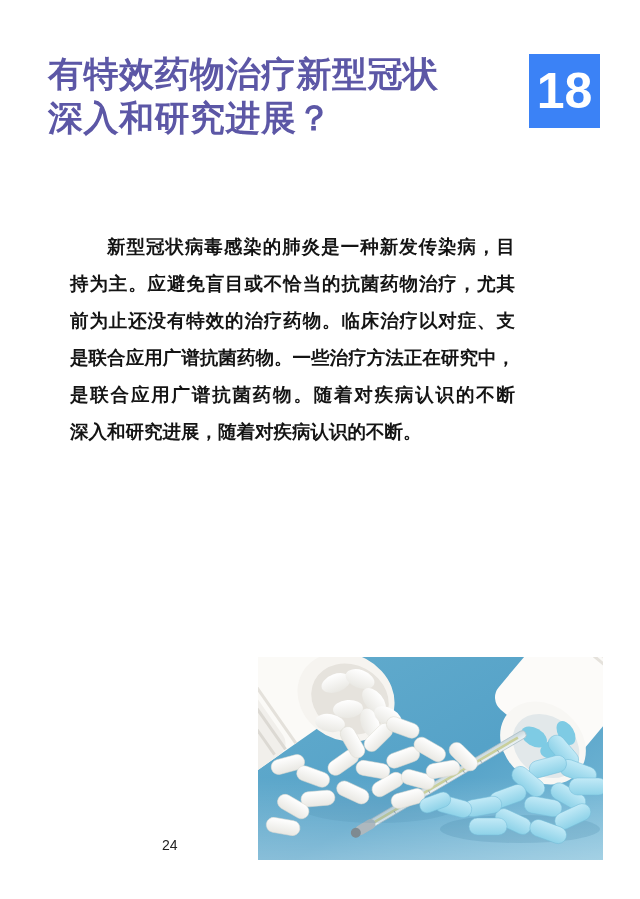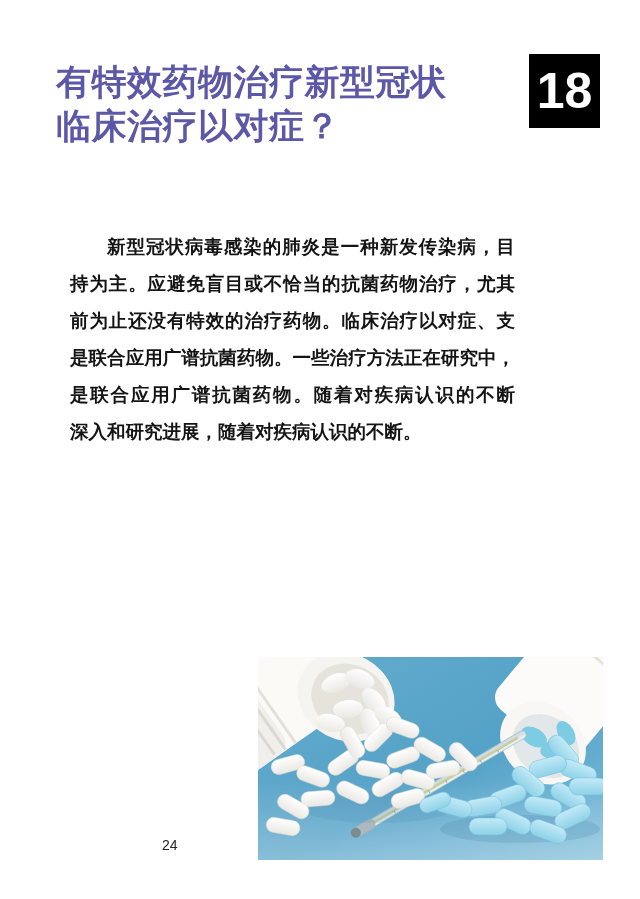--- a/index.html
+++ b/index.html
@@ -11,33 +11,33 @@
     position:relative;
     width:640px;height:899px;
     background:#ffffff;
     overflow:hidden;
   }
   
   .title{
     position:absolute;
     left:40px;top:44px;
     width:470px;
-    margin:16px;
+    margin:8px;
     font-size:35px;
     line-height:44px;
     font-weight:bold;
     color:#5c57a6;
     letter-spacing:0.5px;
   }
   
   .badge{
     position:absolute;
     left:529px;top:54px;
     width:71px;height:74px;
-    background:#000000;
+    background:#3b82f6;
     color:#ffffff;
     font-size:50px;
     font-weight:bold;
     display:flex;
     align-items:center;
     justify-content:center;
   }
   
   .body-text{
     position:absolute;
@@ -78,21 +78,21 @@
     left:162px;top:837px;
     font-size:14px;
     color:#222222;
   }
 </style>
 </head>
 <body>
 
 <div class="page">
 
-  <h1 class="title"><span>有特效药物治疗新型冠状</span><br><span>临床治疗以对症？</span></h1>
+  <h1 class="title"><span>有特效药物治疗新型冠状</span><br><span>深入和研究进展？</span></h1>
 
   <div class="badge">18</div>
 
   <div class="body-text">
     <div class="line justify indent">新型冠状病毒感染的肺炎是一种新发传染病，目</div>
     <div class="line justify">持为主。应避免盲目或不恰当的抗菌药物治疗，尤其</div>
     <div class="line justify">前为止还没有特效的治疗药物。临床治疗以对症、支</div>
     <div class="line justify">是联合应用广谱抗菌药物。一些治疗方法正在研究中，</div>
     <div class="line justify">是联合应用广谱抗菌药物。随着对疾病认识的不断</div>
     <div class="line">深入和研究进展，随着对疾病认识的不断。</div>

